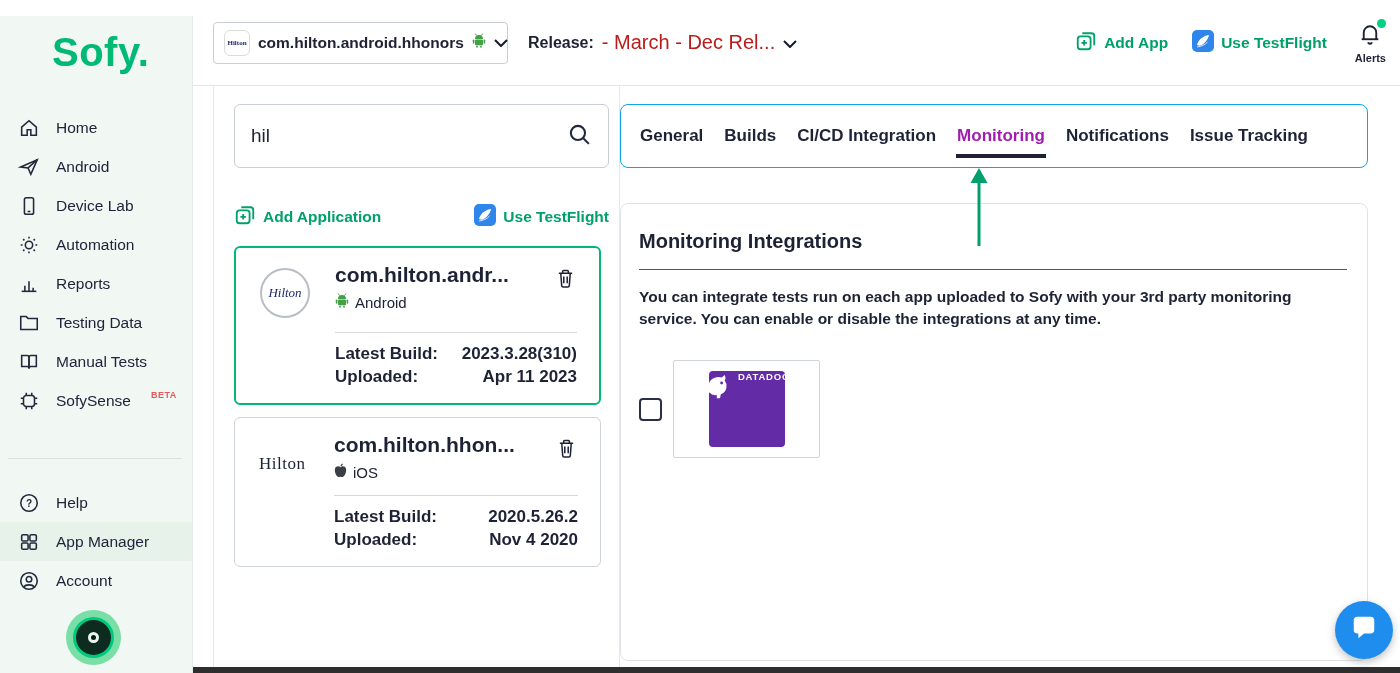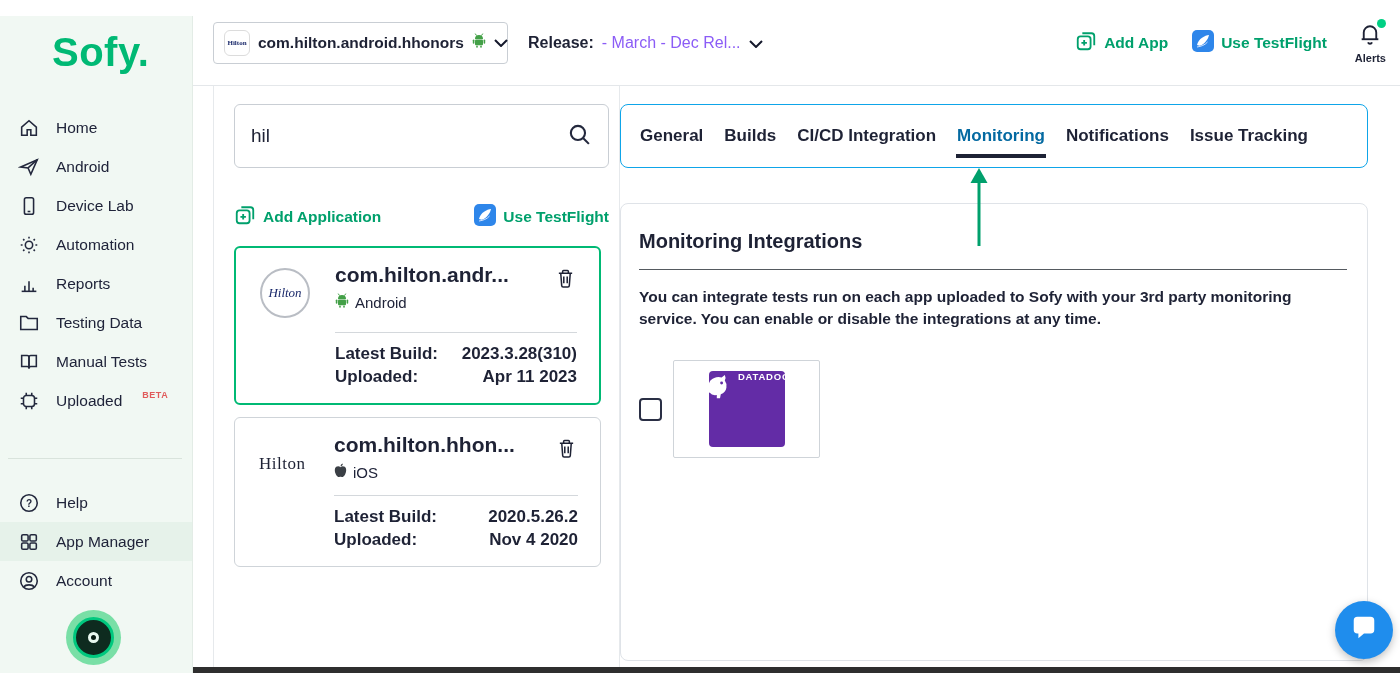--- a/index.html
+++ b/index.html
@@ -62,21 +62,21 @@
   .app-ico {
     width: 26px; height: 26px; border: 1px solid #dcdcdc; border-radius: 6px;
     display:flex; align-items:center; justify-content:center;
     font-family: "Liberation Serif", serif; font-size: 7px; color:#1b2a6b; font-weight:bold;
     background:#fff; flex:0 0 26px;
   }
   .app-selector .app-name { font-weight: bold; font-size: 15.5px; white-space: nowrap; }
   .app-selector .chev { margin-left: auto; display:flex; }
   .release-group { display:flex; align-items:center; gap:8px; margin-left: 20px; cursor:pointer; }
   .release-label { font-weight: bold; font-size: 16px; }
-  .release-value { font-size: 16px; color: #8b5cf6; white-space: nowrap; }
+  .release-value { font-size: 20px; color: #b91c1c; white-space: nowrap; }
   .topbar-right { margin-left:auto; display:flex; align-items:center; gap: 24px; }
   .green-link {
     display:flex; align-items:center; gap:7px; color:#00a06c; font-weight:bold;
     font-size: 15.5px; cursor:pointer; white-space:nowrap;
   }
   .alerts { display:flex; flex-direction:column; align-items:center; position:relative; cursor:pointer; margin-left:4px; }
   .alerts .dot { position:absolute; top:-2px; right:0px; width:9px; height:9px; border-radius:50%; background:#00d084; }
   .alerts .alerts-label { font-size: 11px; font-weight: bold; margin-top: 2px; }
 
   
@@ -129,21 +129,21 @@
     flex: 1; border-left: 1px solid #e6e9ec; padding: 18px 32px 0 0; position: relative;
   }
   .tabs-box {
     height: 64px; border: 1px solid #0ea5e9; border-radius: 8px;
     display:flex; align-items:center; padding: 0 18px; gap: 19px; background:#fff;
   }
   .tab {
     font-size: 17px; font-weight: bold; color:#1e2235; cursor:pointer;
     position: relative; height: 100%; display:flex; align-items:center; padding: 0 1px; white-space: nowrap;
   }
-  .tab.active { color: #0369a1; }
+  .tab.active { color: #a21caf; }
   .tab.active::after {
     content:""; position:absolute; left:0; right:0; bottom: 9px; height: 4px; background:#1d2235;
   }
   .tab-arrow { position:absolute; left: 348px; top: 82px; z-index: 3; }
   .panel-box {
     margin-top: 35px; height: 458px; border: 1px solid #dfe3e8; border-radius: 8px;
     padding: 26px 20px 0 18px; background:#fff;
   }
   .panel-heading { font-size: 20px; font-weight: bold; }
   .panel-rule { border-top: 1px solid #555a60; margin-top: 16px; }
@@ -238,21 +238,21 @@
       </span>
       <span>Manual Tests</span>
     </div>
     <div class="nav-item">
       <span class="ico">
         <svg width="22" height="22" viewBox="0 0 24 24" fill="none" stroke="#23283d" stroke-width="1.7">
             <rect x="6" y="6" width="12" height="12" rx="3"></rect>
             <path d="M9 6V3 M15 6V3 M9 21v-3 M15 21v-3 M6 9H3 M6 15H3 M21 9h-3 M21 15h-3"></path>
           </svg>
       </span>
-      <span>Uploaded</span>
+      <span>SofySense</span>
       <span class="beta">BETA</span>
     </div>
   </nav>
 
   <div class="side-divider"></div>
 
   <nav>
     <div class="nav-item">
       <span class="ico">
         <svg width="22" height="22" viewBox="0 0 24 24" fill="none" stroke="#23283d" stroke-width="1.7">

